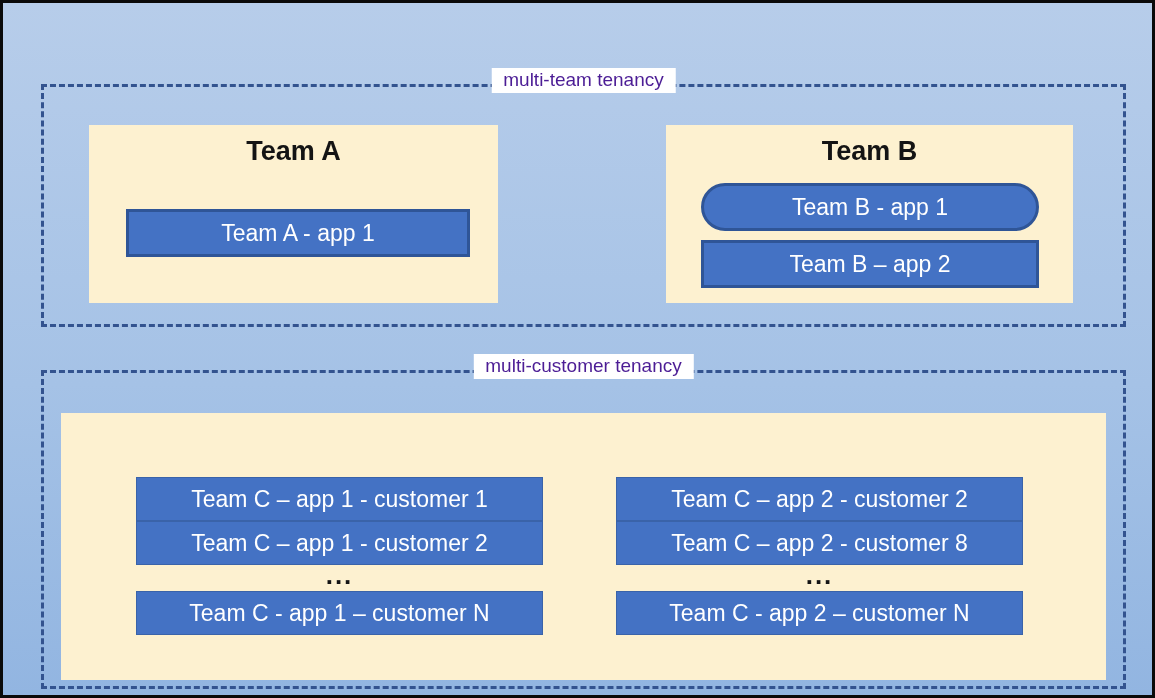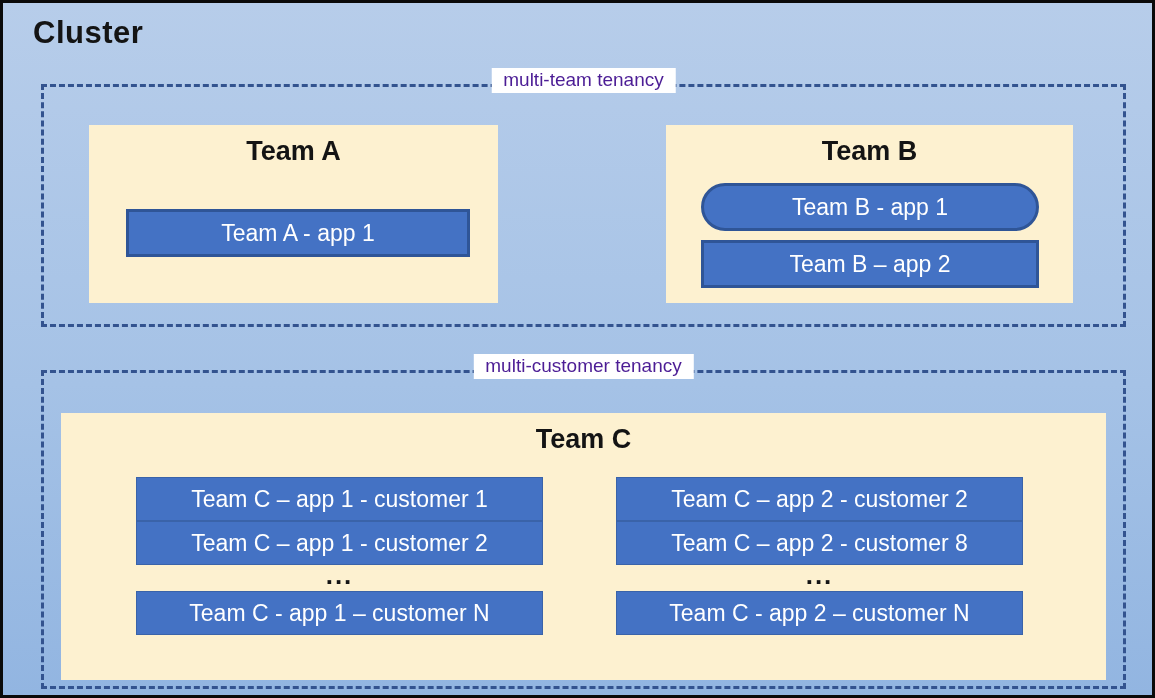--- a/index.html
+++ b/index.html
@@ -106,42 +106,40 @@
     font-weight: bold;
     color: #141414;
     letter-spacing: 2px;
   }
 </style>
 </head>
 <body>
 
 <div class="stage">
 
-  <div class="cluster-title">Cluster</div>
 
   <div class="tenancy sec1">
     <div class="tenancy-label">multi-team tenancy</div>
 
     <div class="team team-a">
       <div class="team-title">Team A</div>
       <div class="app bordered">Team A - app 1</div>
     </div>
 
     <div class="team team-b">
       <div class="team-title">Team B</div>
       <div class="app bordered row0">Team B - app 1</div>
       <div class="app bordered row1">Team B – app 2</div>
     </div>
   </div>
 
   <div class="tenancy sec2">
     <div class="tenancy-label">multi-customer tenancy</div>
 
     <div class="team team-c">
-      <div class="team-title">Team C</div>
 
       <div class="col col0">
         <div class="app thin">Team C – app 1 - customer 1</div>
         <div class="app thin">Team C – app 1 - customer 2</div>
         <div class="ellipsis">...</div>
         <div class="app thin">Team C - app 1 – customer N</div>
       </div>
 
       <div class="col col1">
         <div class="app thin">Team C – app 2 - customer 2</div>

